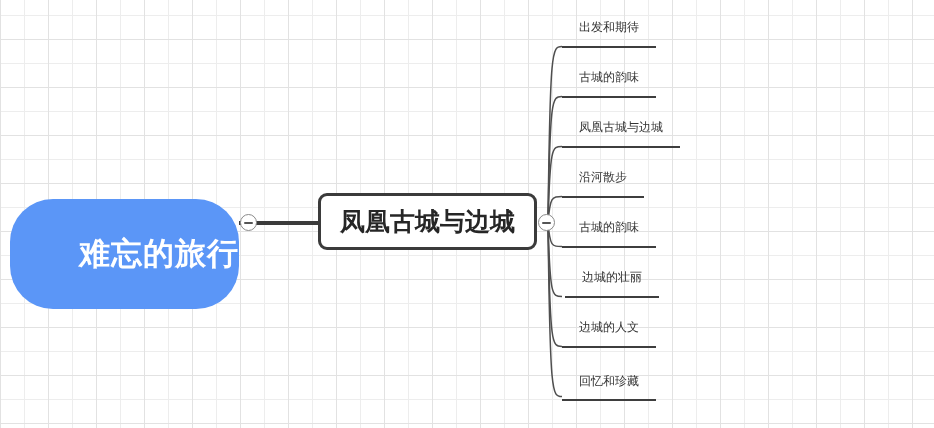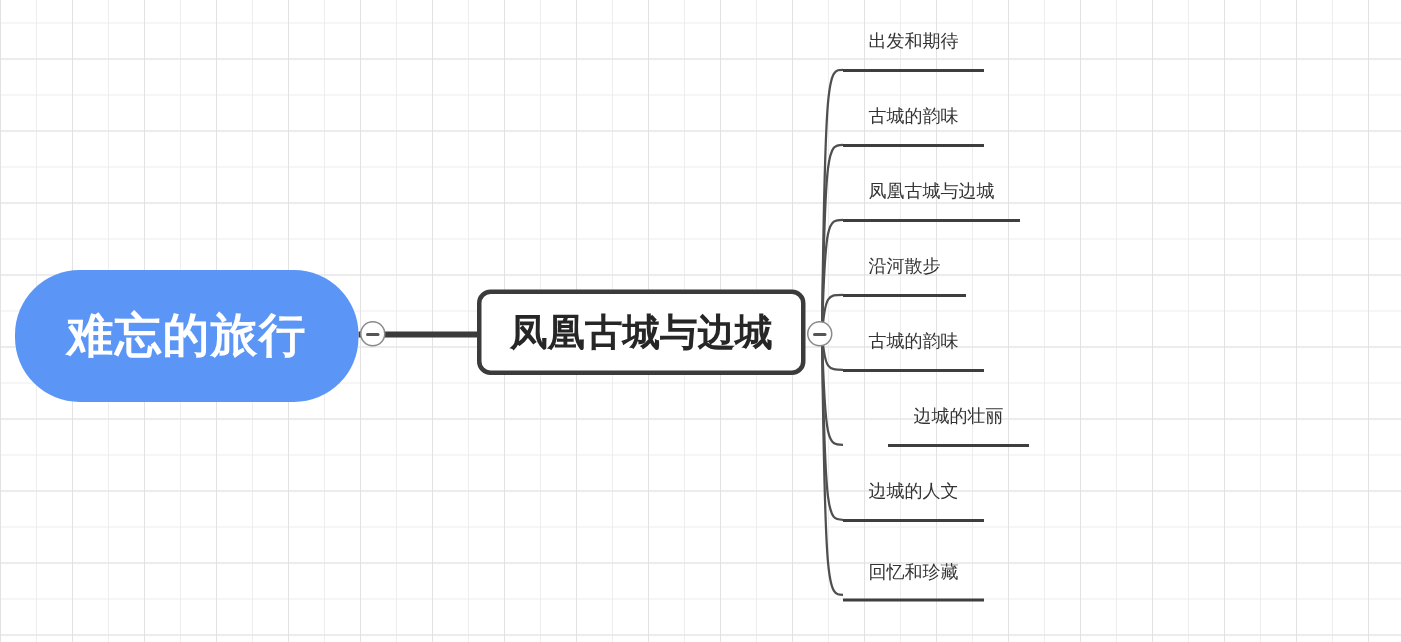--- a/index.html
+++ b/index.html
@@ -32,25 +32,25 @@
     stroke: var(--curve-stroke, #4f4f4f);
     stroke-width: 1.5;
   }
   .trunk {
     stroke: var(--stroke-dark, #3b3b3b);
     stroke-width: 4;
   }
 
   .root-node {
     position: absolute;
-    left: 10px; top: 180px;
-    width: 229px; height: 88px;
+    left: 10px; top: 199px;
+    width: 229px; height: 110px;
     border-radius: 43px;
     background: var(--root-bg, #5b96f7);
-    display: flex; align-items: center; justify-content: center;
+    display: flex; align-items: center; justify-content: flex-end;
     cursor: pointer;
   }
   .root-node .label {
     color: var(--root-text, #ffffff);
     font-size: 31px;
     font-weight: 700;
     letter-spacing: 1px;
   }
 
   .central-node {
@@ -134,21 +134,21 @@
       </div>
       <div class="leaf" style="left: 562px; top: 109.5px;">
         <span class="label">凤凰古城与边城</span>
       </div>
       <div class="leaf" style="left: 562px; top: 159.5px; justify-content: flex-end;">
         <span class="label">沿河散步</span>
       </div>
       <div class="leaf" style="left: 562px; top: 209.5px;">
         <span class="label">古城的韵味</span>
       </div>
-      <div class="leaf" style="left: 592px; top: 259.5px;">
+      <div class="leaf" style="left: 565px; top: 259.5px;">
         <span class="label">边城的壮丽</span>
       </div>
       <div class="leaf" style="left: 562px; top: 309.5px; font-family: Liberation Serif, serif;">
         <span class="label">边城的人文</span>
       </div>
       <div class="leaf" style="left: 562px; top: 363px;">
         <span class="label">回忆和珍藏</span>
       </div>
     </div>
 

